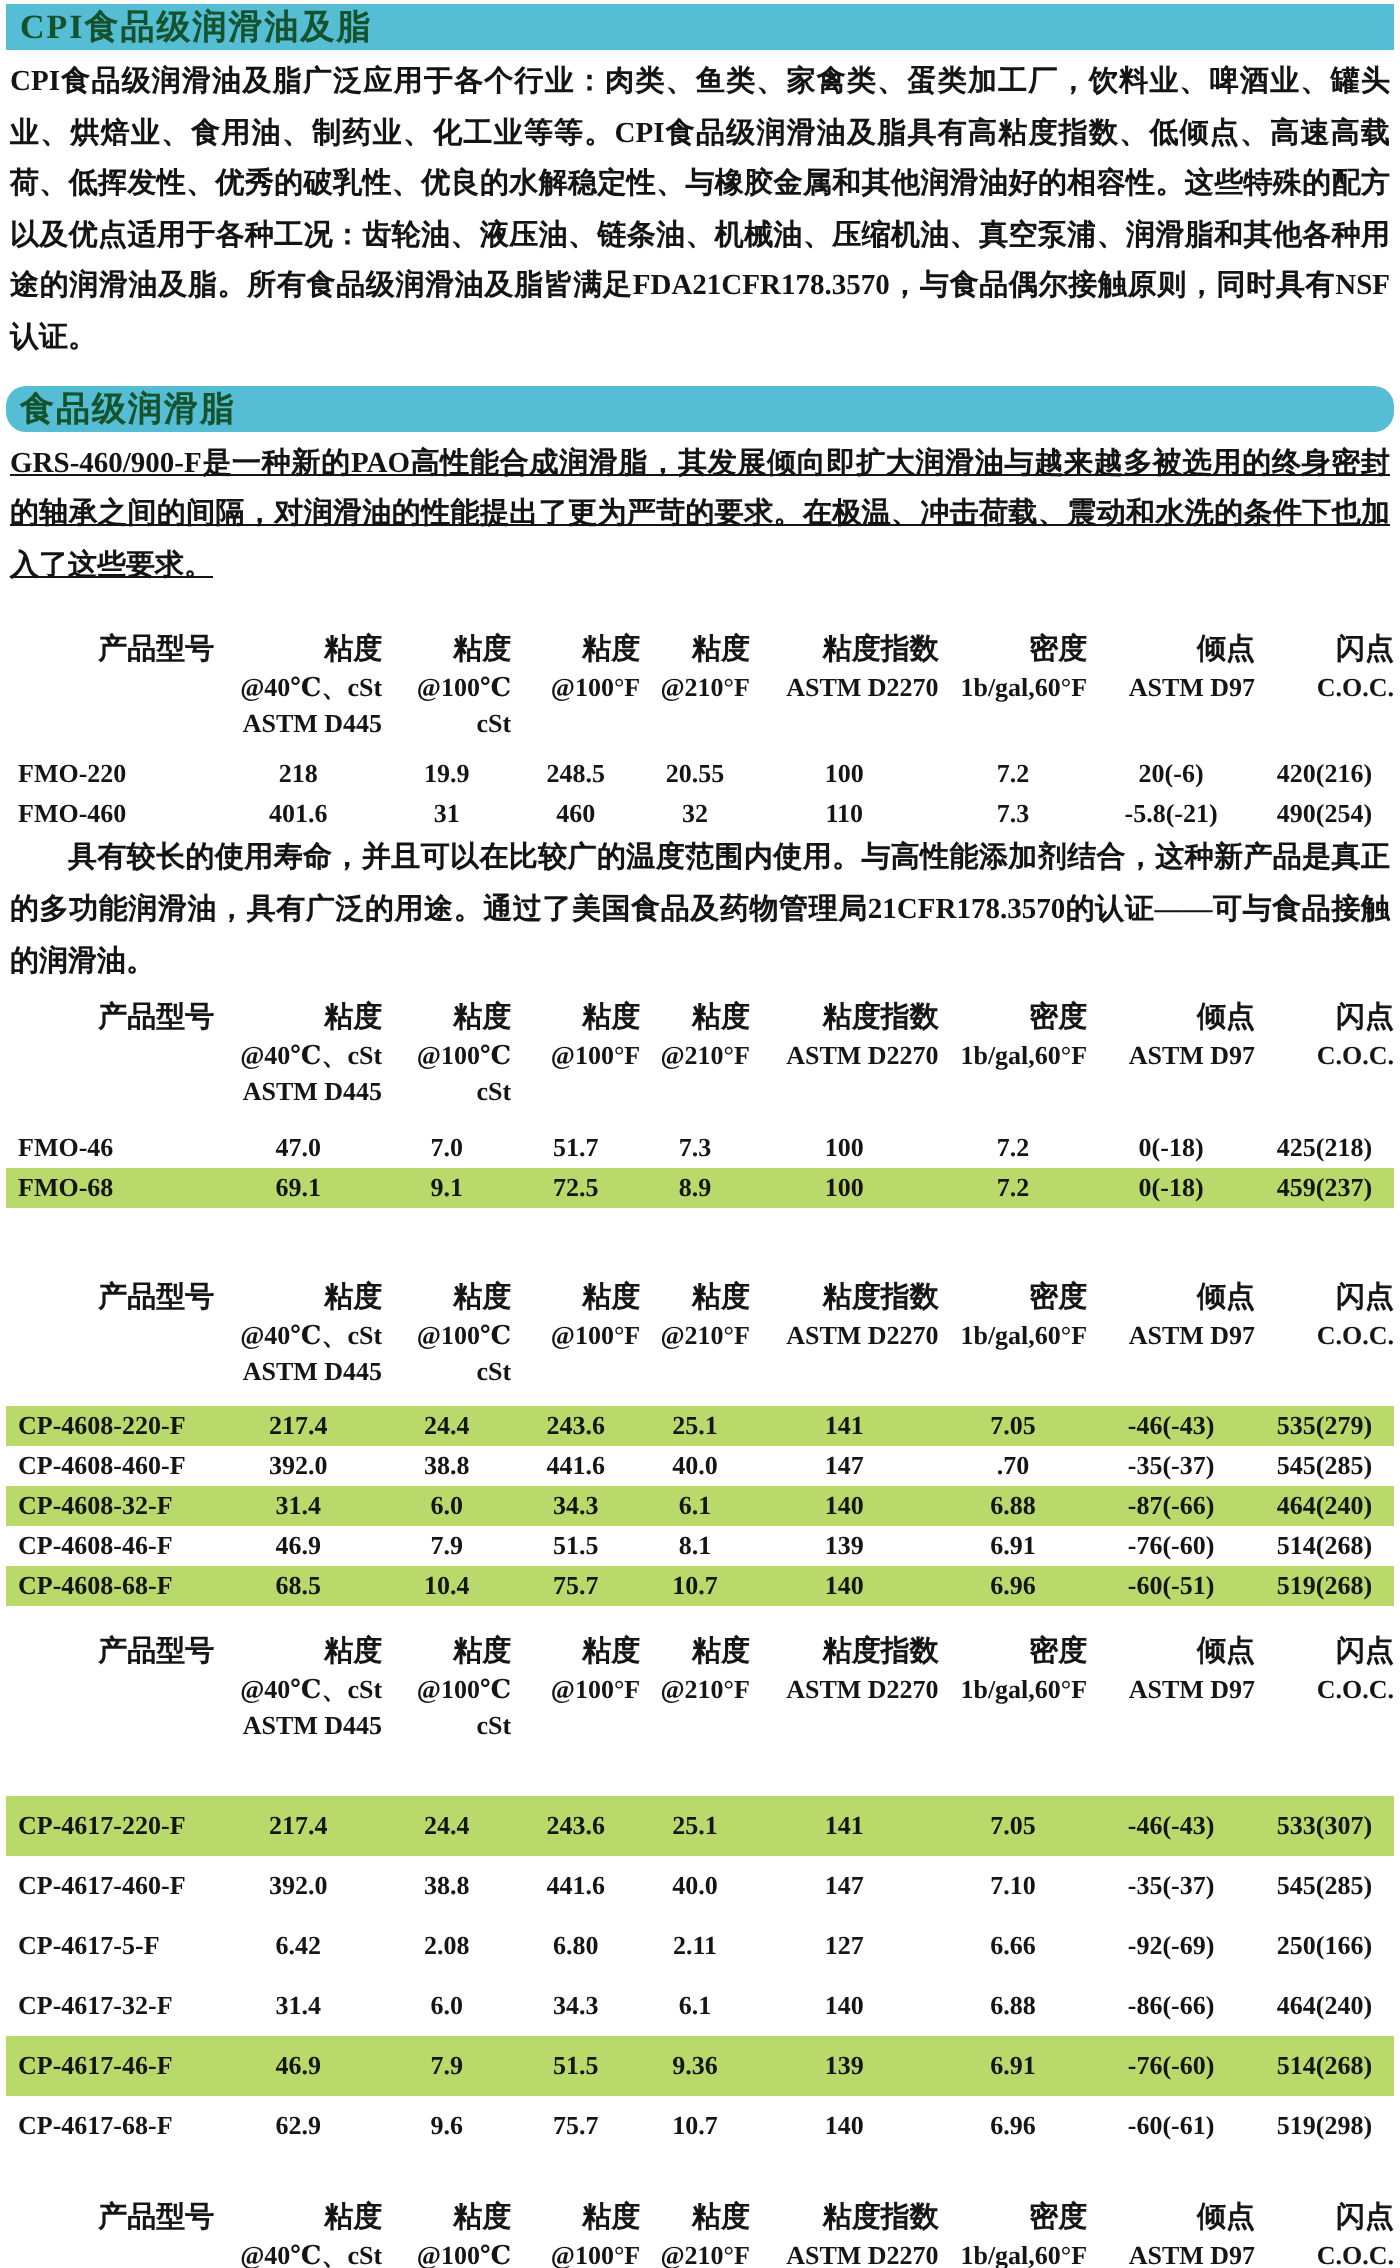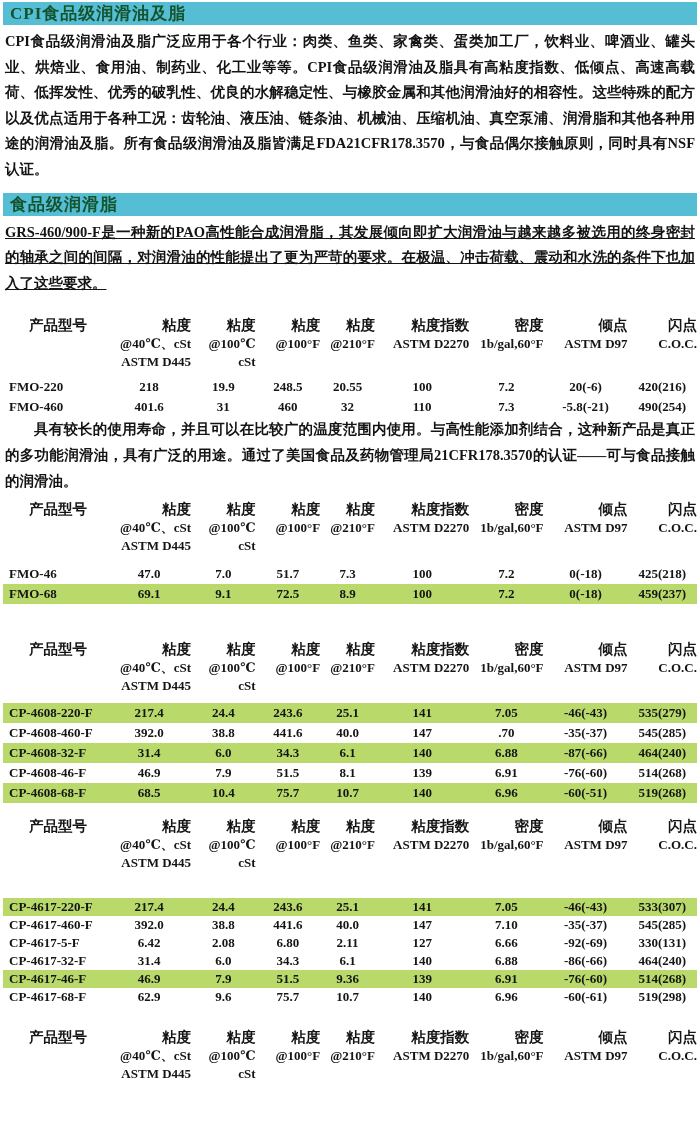--- a/index.html
+++ b/index.html
@@ -11,21 +11,21 @@
   }
   .page { padding:2px 3px 0 3px; }
 
   .section-bar {
     background:#55BDD4;
     height:23px; line-height:23px;
     padding-left:7px;
     font-size:17px; letter-spacing:1px;
     color:#14532d;
   }
-  .bar-2 { margin-top:7px; }
+  .bar-2 { margin-top:7px;border-radius:10px; }
 
   .para {
     font-size:14.5px; line-height:25.6px;
     text-align:justify; color:#141414;
     margin:4px 2px 8px 2px;
   }
   .para.indent { text-indent:2em; }
   .p1 { margin-bottom:10px; }
   .p2 { margin-bottom:18px;text-decoration:underline; }
   .p3 { margin-top:0; margin-bottom:2px; }
@@ -35,35 +35,35 @@
   }
   .data-table th, .data-table td { padding:0; font-weight:bold; }
   .data-table thead th { vertical-align:top; text-align:right; padding-top:2px; }
   .h-main { font-size:14.5px; line-height:19px; }
   .h-sub  { font-size:13px; line-height:18px; }
   .data-table td {
     text-align:center; font-size:13px; height:20px;
     white-space:nowrap;
   }
   .data-table td.model, .data-table th.model { text-align:left; padding-left:6px; }
-  .data-table th.model .h-main { text-align:center; }
+  .data-table th.model .h-main { text-align:right; }
   tr.hl { background:#B9DA6B; }
   tr.spacer td { height:6px; background:transparent !important; }
 
   .t0 tr.spacer td { height:6px; }
   .t1 tr.spacer td { height:9px; }
   .t2 tr.spacer td { height:8px; }
   .t3 tr.spacer td { height:26px; }
   .t4 tr.spacer td { height:20px; }
 
   .t2-wrap { margin-top:4px; }
   .t3-wrap { margin-top:34px; }
   .t4-wrap { margin-top:12px; }
   .t5-wrap { margin-top:20px; }
-  .t3 td { height:18px; }
+  .t3 td { height:30px; }
   .t4 td { height:19px; }
 </style>
 </head>
 <body>
 
 <div class="page">
 
   <div class="section-bar bar-1">CPI食品级润滑油及脂</div>
 
   <div class="para p1">CPI食品级润滑油及脂广泛应用于各个行业：肉类、鱼类、家禽类、蛋类加工厂，饮料业、啤酒业、罐头业、烘焙业、食用油、制药业、化工业等等。CPI食品级润滑油及脂具有高粘度指数、低倾点、高速高载荷、低挥发性、优秀的破乳性、优良的水解稳定性、与橡胶金属和其他润滑油好的相容性。这些特殊的配方以及优点适用于各种工况：齿轮油、液压油、链条油、机械油、压缩机油、真空泵浦、润滑脂和其他各种用途的润滑油及脂。所有食品级润滑油及脂皆满足FDA21CFR178.3570，与食品偶尔接触原则，同时具有NSF认证。</div>
@@ -437,21 +437,21 @@
           </tr>
           <tr>
             <td class="model">CP-4617-5-F</td>
             <td>6.42</td>
             <td>2.08</td>
             <td>6.80</td>
             <td>2.11</td>
             <td>127</td>
             <td>6.66</td>
             <td>-92(-69)</td>
-            <td>330(131)</td>
+            <td>250(166)</td>
           </tr>
           <tr>
             <td class="model">CP-4617-32-F</td>
             <td>31.4</td>
             <td>6.0</td>
             <td>34.3</td>
             <td>6.1</td>
             <td>140</td>
             <td>6.88</td>
             <td>-86(-66)</td>

